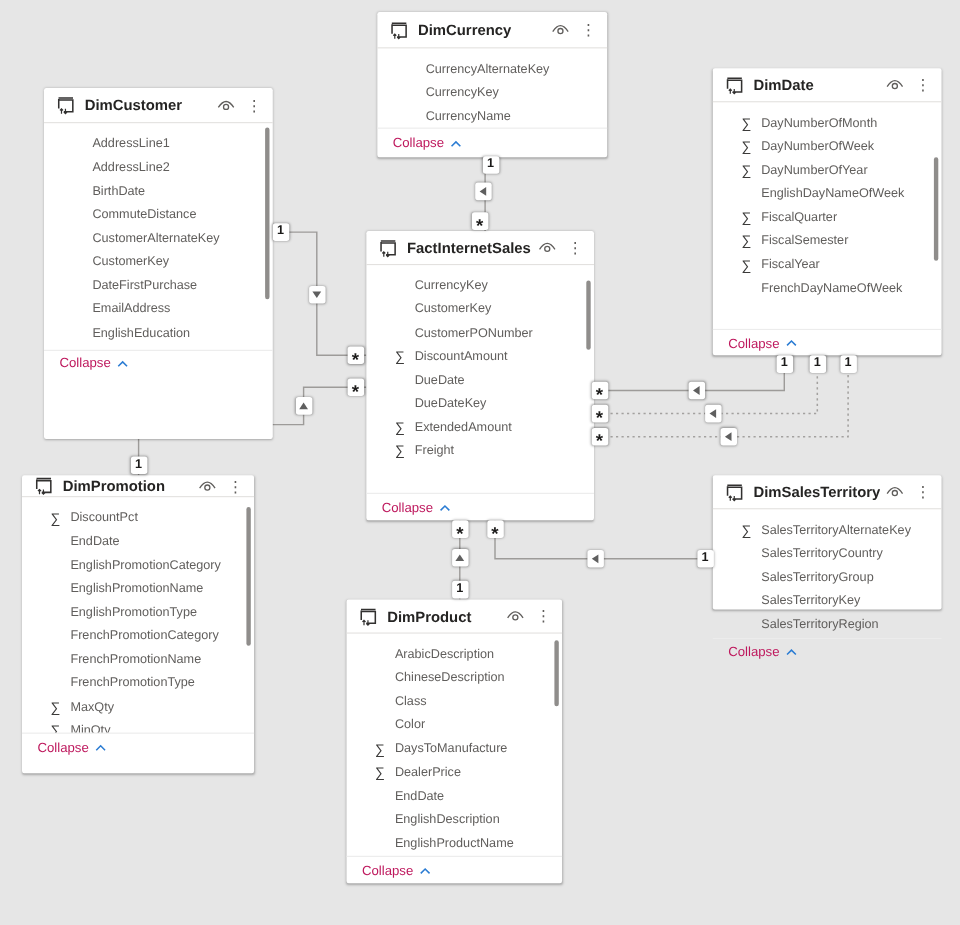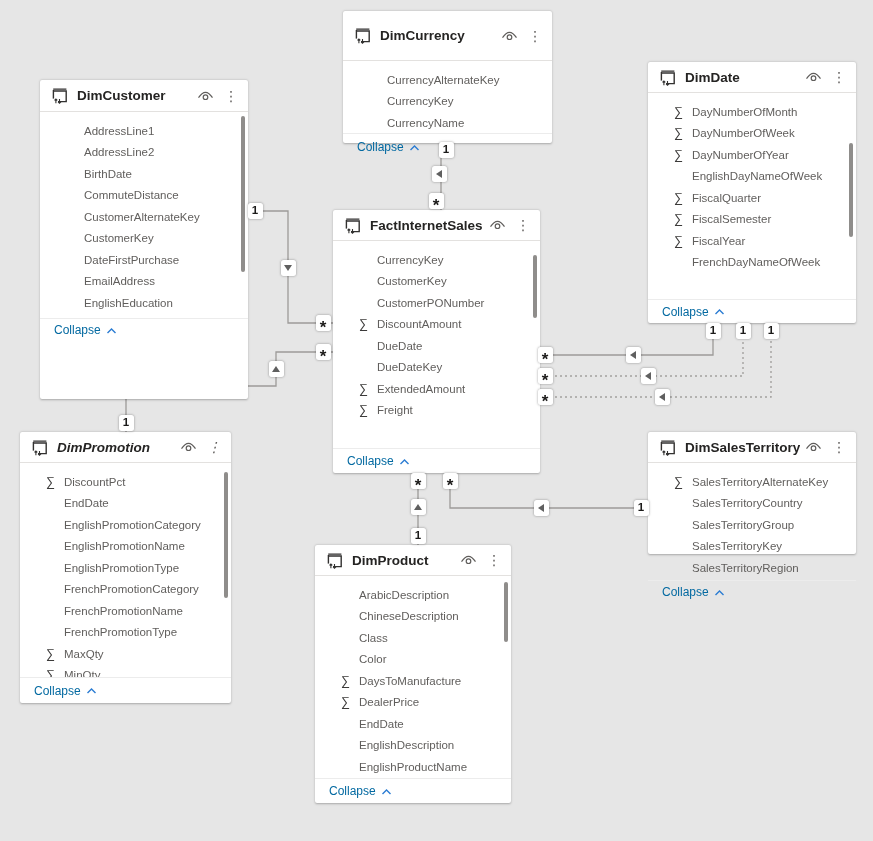--- a/index.html
+++ b/index.html
@@ -21,21 +21,21 @@
         display:flex;align-items:center;cursor:pointer;}
   .hdr-kebab{position:absolute;right:10px;top:50%;transform:translateY(-50%);
         font-size:14px;color:#605e5c;line-height:1;cursor:pointer;letter-spacing:0;}
   .fields{position:relative;overflow:hidden;flex:none;padding-top:8px;box-sizing:border-box;}
   .frow{height:21.5px;display:flex;align-items:center;padding-left:26px;}
   .fsigma{width:18px;flex:none;font-size:12.5px;color:#3b3a39;line-height:1;}
   .flabel{font-size:11.5px;color:#605e5c;white-space:nowrap;}
   .vscroll{position:absolute;right:3px;width:4px;border-radius:2px;background:#8f8d8b;}
   .footer{flex:none;border-top:1px solid #ececec;display:flex;align-items:center;
         padding-left:14px;gap:5px;box-sizing:border-box;cursor:pointer;}
-  .collapse-label{font-size:12px;color:#0369a1;}
+  .collapse-label{font-size:12px;color:#be185d;}
   .chev{display:flex;align-items:center;margin-top:1px;}
 
   .conn-label{position:absolute;width:15px;height:16px;background:#fff;border-radius:2.5px;
         box-shadow:0 0 2.5px rgba(0,0,0,.4);display:flex;align-items:center;
         justify-content:center;z-index:3;}
   .lbl{font-size:11.5px;font-weight:600;color:#1b1a19;line-height:1;}
   .lbl.many{font-size:17px;font-weight:bold;transform:translateY(3.5px);}
   .tri{width:0;height:0;}
   .tri-left{border-top:4.5px solid transparent;border-bottom:4.5px solid transparent;
         border-right:6.5px solid #5f5f5f;}
@@ -52,21 +52,21 @@
       <polyline points="446,143 446,152 441,152 441,210" class="wire"></polyline>
       <polyline points="248,211 288,211 288,323 333,323" class="wire"></polyline>
       <polyline points="126,432 126,386 276,386 276,352 333,352" class="wire"></polyline>
       <polyline points="540,355 713,355 713,324" class="wire"></polyline>
       <polyline points="540,376 743,376 743,324" class="wire dotted"></polyline>
       <polyline points="540,397 771,397 771,324" class="wire dotted"></polyline>
       <polyline points="418,473 418,545" class="wire"></polyline>
       <polyline points="450,473 450,508 648,508" class="wire"></polyline>
     </svg>
 <div class="card" style="left: 343px; top: 11px; width: 209px; height: 132px;">
-      <div class="card-header" style="height:50px;align-items:center;">
+      <div class="card-header" style="height:33px;align-items:center;">
         <span class="hdr-icon">
           <svg width="19" height="19" viewBox="0 0 19 19">
             <path d="M3.2 3.1 h13.2 M3.4 5 h12.8 v10.6 h-8.2" fill="none" stroke="#323130" stroke-width="1.4"></path>
             <path d="M3.4 4 v8.6" fill="none" stroke="#323130" stroke-width="1.4"></path>
             <path d="M5.9 17.3 V13 M4.5 14.4 L5.9 13 L7.3 14.4" fill="none" stroke="#323130" stroke-width="1.1"></path>
             <path d="M9.5 12.9 V17.2 M8.1 15.8 L9.5 17.2 L10.9 15.8" fill="none" stroke="#323130" stroke-width="1.1"></path>
           </svg>
         </span>
         <span class="hdr-title">DimCurrency</span>
         <span class="hdr-eye">
@@ -287,21 +287,21 @@
       <div class="footer" style="height:25px;">
         <span class="collapse-label">Collapse</span>
         <span class="chev">
           <svg width="11" height="8" viewBox="0 0 11 8">
             <path d="M1.5 6 L5.5 2 L9.5 6" fill="none" stroke="#2b7cd3" stroke-width="1.4"></path>
           </svg>
         </span>
       </div>
     </div>
     <div class="card" style="left: 20px; top: 432px; width: 211px; height: 271px;">
-      <div class="card-header" style="height:31px;font-style:italic;">
+      <div class="card-header" style="height:20px;">
         <span class="hdr-icon">
           <svg width="19" height="19" viewBox="0 0 19 19">
             <path d="M3.2 3.1 h13.2 M3.4 5 h12.8 v10.6 h-8.2" fill="none" stroke="#323130" stroke-width="1.4"></path>
             <path d="M3.4 4 v8.6" fill="none" stroke="#323130" stroke-width="1.4"></path>
             <path d="M5.9 17.3 V13 M4.5 14.4 L5.9 13 L7.3 14.4" fill="none" stroke="#323130" stroke-width="1.1"></path>
             <path d="M9.5 12.9 V17.2 M8.1 15.8 L9.5 17.2 L10.9 15.8" fill="none" stroke="#323130" stroke-width="1.1"></path>
           </svg>
         </span>
         <span class="hdr-title">DimPromotion</span>
         <span class="hdr-eye">

